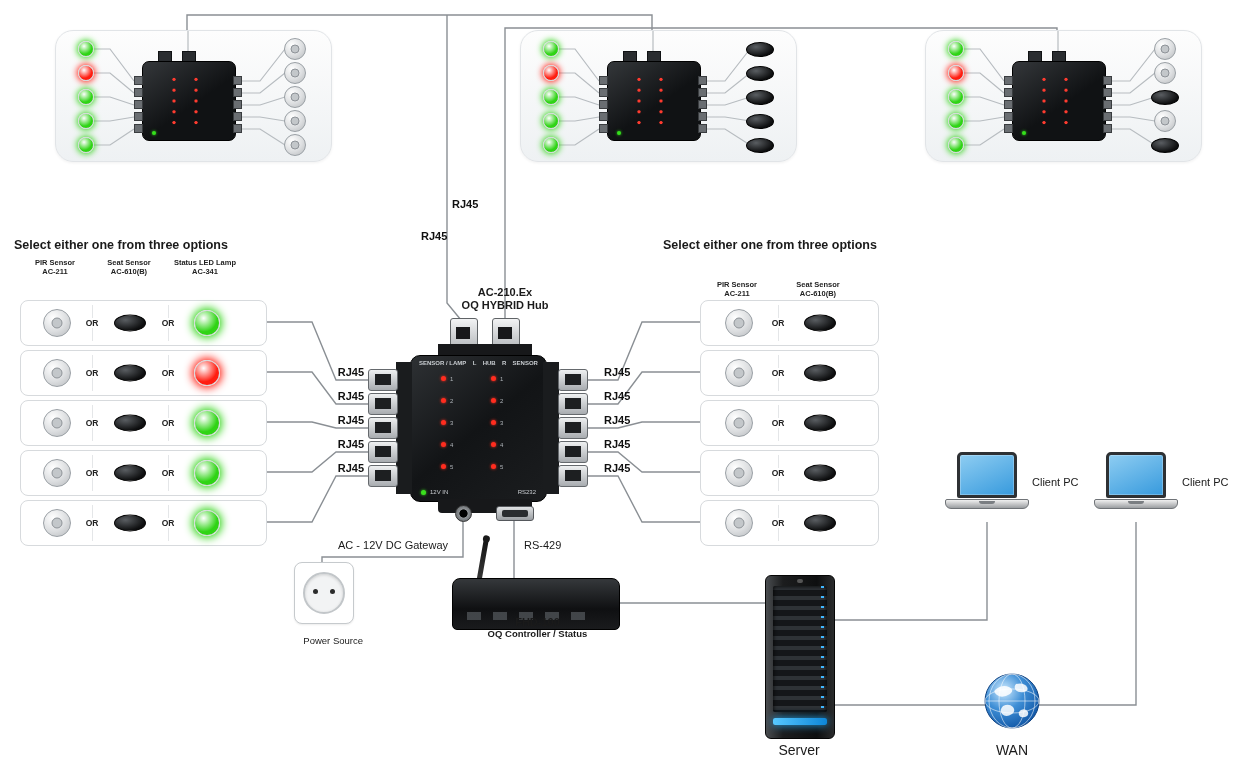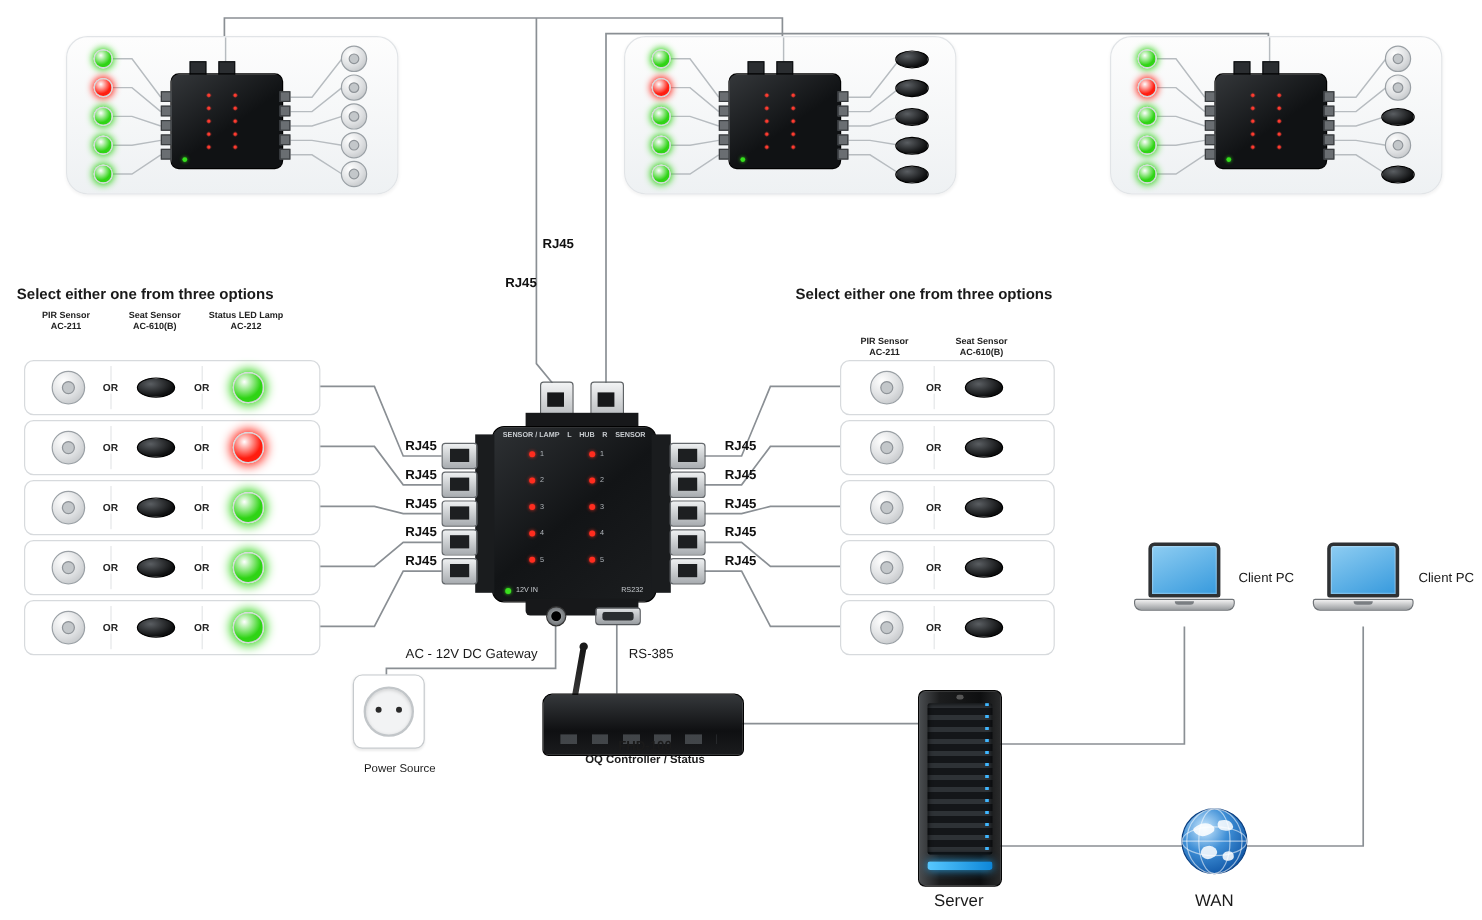--- a/index.html
+++ b/index.html
@@ -403,21 +403,21 @@
   <div class="col-head" style="left:20px;top:258px;width:70px">
     <div>PIR Sensor</div>
     <div>AC-211</div>
   </div>
   <div class="col-head" style="left:93px;top:258px;width:72px">
     <div>Seat Sensor</div>
     <div>AC-610(B)</div>
   </div>
   <div class="col-head" style="left:166px;top:258px;width:78px">
     <div>Status LED Lamp</div>
-    <div>AC-212</div>
+    <div>AC-341</div>
   </div>
 
   <div class="opt-row left" style="top:300px">
     <span class="dv" style="left:71px"></span>
       <span class="dv" style="left:147px"></span>
     <span class="dome"></span>
     <span class="or" style="left:71px">OR</span>
     <span class="seat"></span>
     <span class="or" style="left:147px">OR</span>
     <span class="lamp big" style="--led: #2fd415;"></span>
@@ -505,20 +505,24 @@
     <span class="or" style="left:77px">OR</span>
     <span class="seat"></span>
   </div>
 
   <span class="rj45 rr" style="top:366px">RJ45</span>
   <span class="rj45 rr" style="top:390px">RJ45</span>
   <span class="rj45 rr" style="top:414px">RJ45</span>
   <span class="rj45 rr" style="top:438px">RJ45</span>
   <span class="rj45 rr" style="top:462px">RJ45</span>
 
+  <div class="hub-label">
+    <div>AC-210.Ex</div>
+    <div>OQ HYBRID Hub</div>
+  </div>
   <div class="hub-port" style="left:450px"></div>
   <div class="hub-port" style="left:492px"></div>
   <div class="hub-neck"></div>
 
   <div class="hub-body">
     <div class="hub-caption">
       <span>SENSOR / LAMP</span>
       <span>L</span>
       <span>HUB</span>
       <span>R</span>
@@ -589,21 +593,21 @@
   </div>
   <div class="jack-col jr">
     <div class="jack"></div>
     <div class="jack"></div>
     <div class="jack"></div>
     <div class="jack"></div>
     <div class="jack"></div>
   </div>
 
   <span class="boldlabel" style="left:338px;top:539px">AC - 12V DC Gateway</span>
-  <span class="boldlabel" style="left:524px;top:539px">RS-385</span>
+  <span class="boldlabel" style="left:524px;top:539px">RS-429</span>
 
   <div class="power-box">
     <div class="outlet"></div>
   </div>
   <div class="boldlabel" style="left:283px;top:635px;width:80px;text-align:right;font-size:9.5px">Power Source</div>
 
   <div class="gw-antenna"></div>
   <div class="gateway"></div>
   <div class="abs" style="left:460px;top:616px;width:155px;text-align:center">
     <div class="abs" style="position:static;font-weight:bold;font-size:11px">FHD-100</div>

